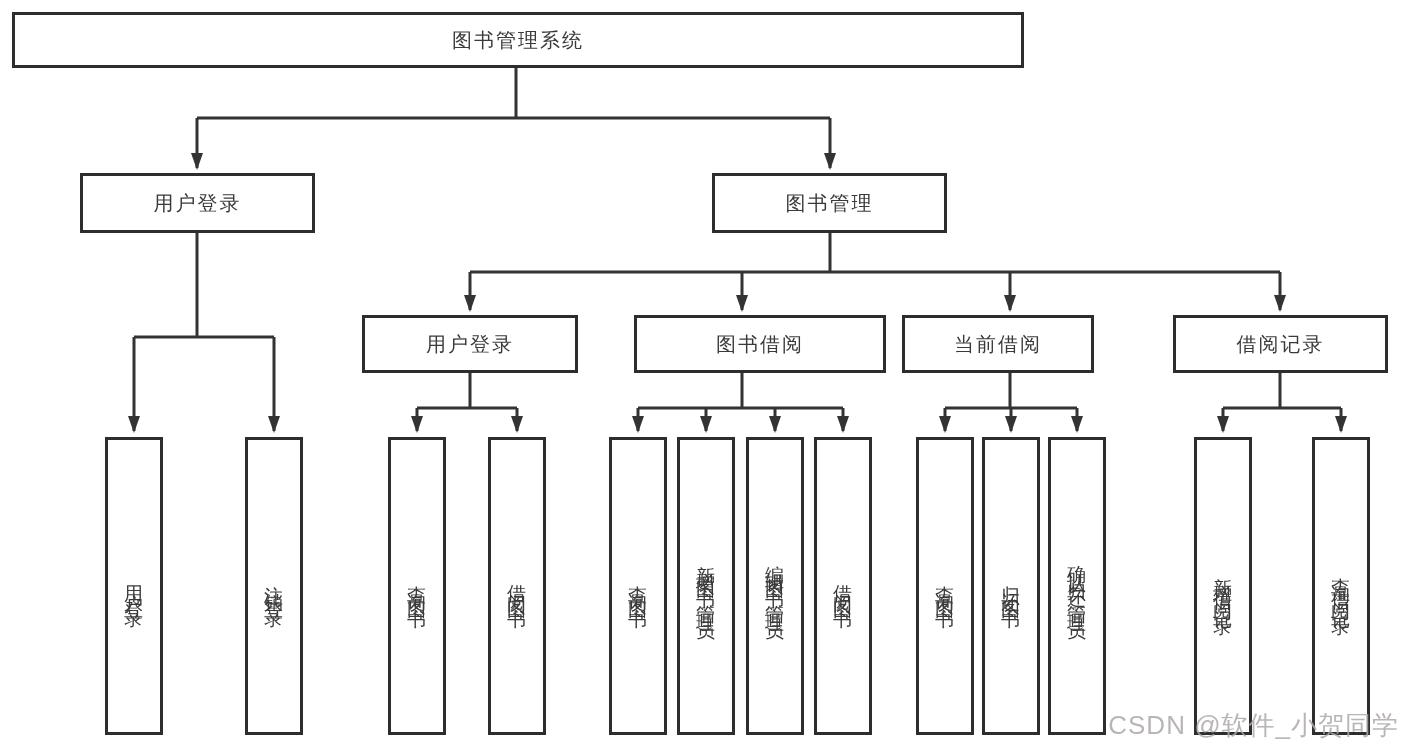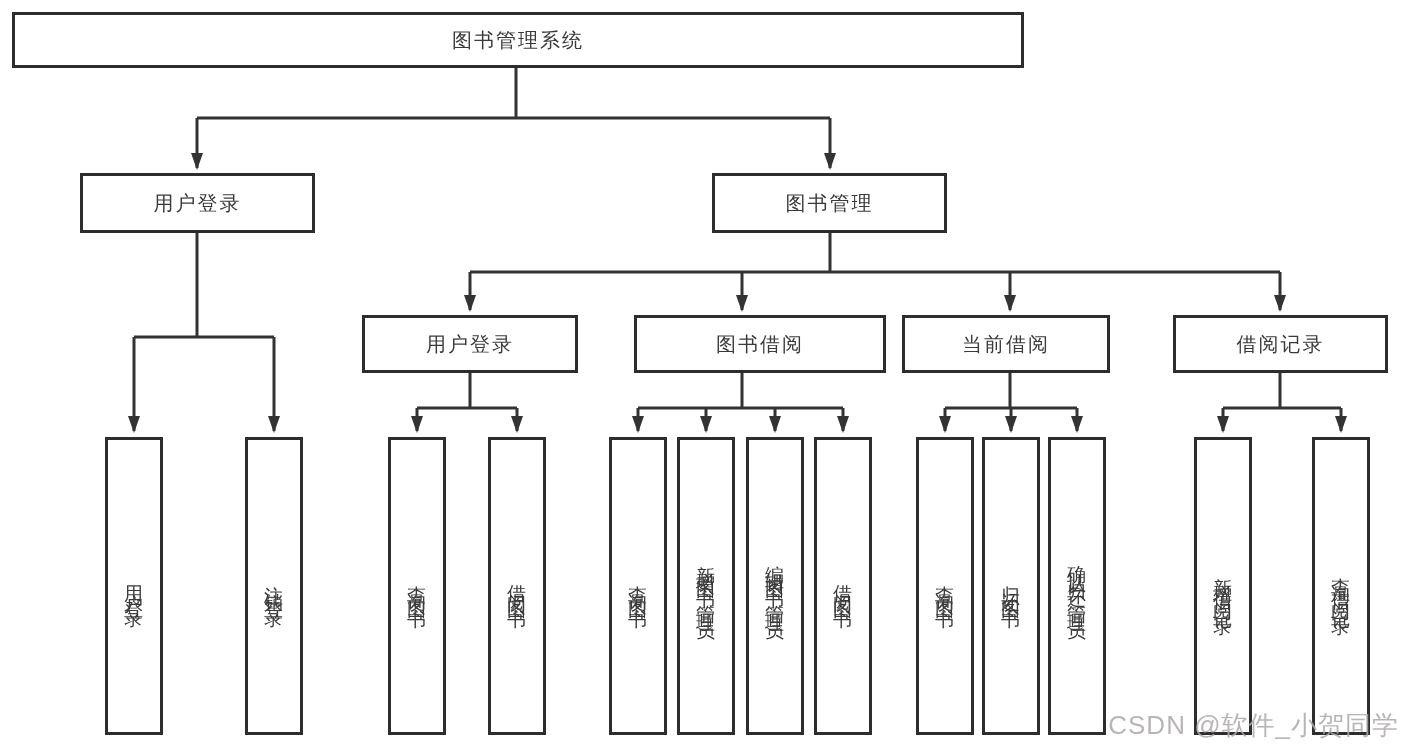--- a/index.html
+++ b/index.html
@@ -106,21 +106,21 @@
     <path class="conn" d="M1341 408 V431" marker-end="url(#arrow)"></path>
   </svg>
 
   <div class="node h-node" style="left:12px; top:12px; width:1012px; height:56px;">图书管理系统</div>
 
   <div class="node h-node" style="left:80px; top:173px; width:235px; height:60px;">用户登录</div>
   <div class="node h-node" style="left:712px; top:173px; width:235px; height:60px;">图书管理</div>
 
   <div class="node h-node" style="left:362px; top:315px; width:216px; height:58px;">用户登录</div>
   <div class="node h-node" style="left:634px; top:315px; width:252px; height:58px;">图书借阅</div>
-  <div class="node h-node" style="left:902px; top:315px; width:208px; height:58px;">当前借阅</div>
+  <div class="node h-node" style="left:902px; top:315px; width:192px; height:58px;">当前借阅</div>
   <div class="node h-node" style="left:1173px; top:315px; width:215px; height:58px;">借阅记录</div>
 
   <div class="node v-node" style="left:105px;">用户登录</div>
   <div class="node v-node" style="left:245px;">注销登录</div>
 
   <div class="node v-node" style="left:388px;">查询图书</div>
   <div class="node v-node" style="left:488px;">借阅图书</div>
 
   <div class="node v-node" style="left:609px;">查询图书</div>
   <div class="node v-node" style="left:677px;">新增图书（管理员）</div>

